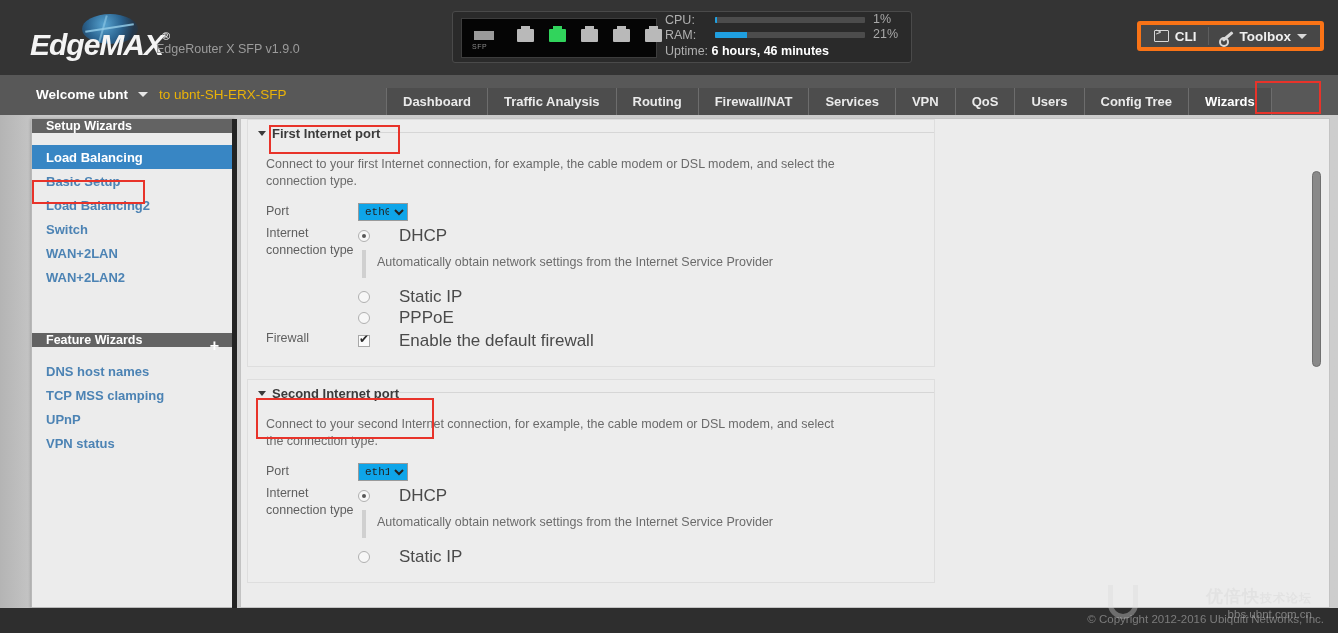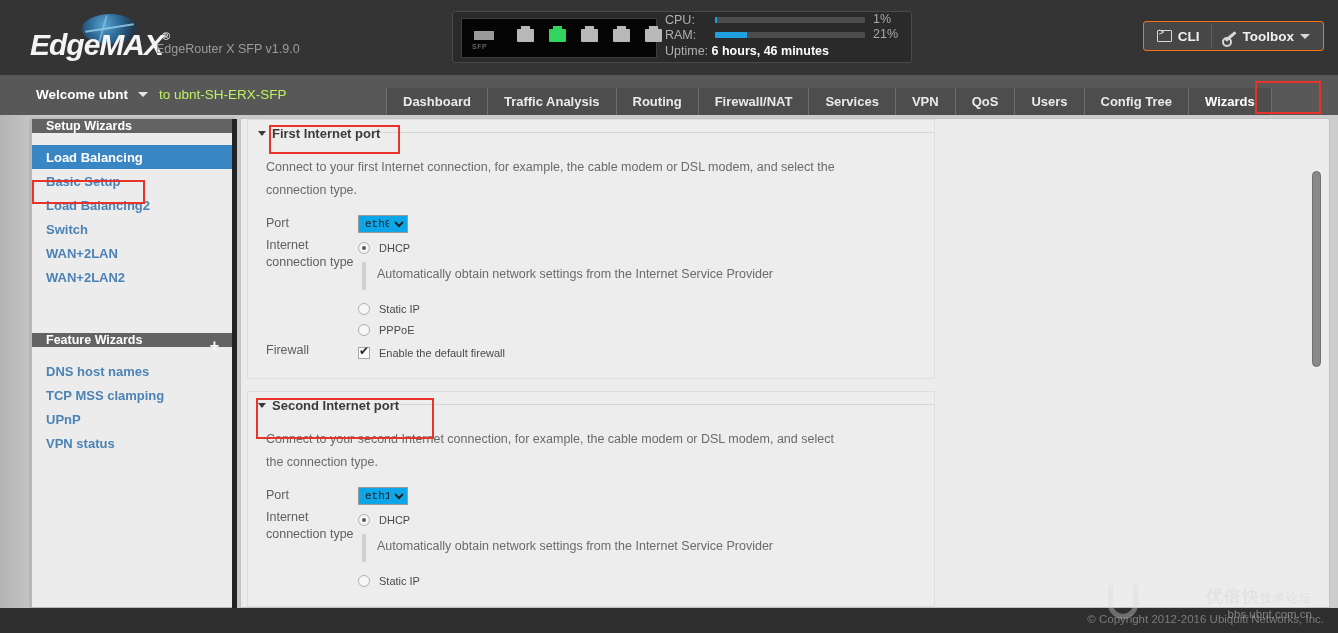--- a/index.html
+++ b/index.html
@@ -126,21 +126,21 @@
     font-size: 12.5px; color: #b0b0b0;
     white-space: nowrap;
   }
   .uptime-val { color: #ffffff; font-weight: bold; font-size: 12.5px; }
 
   
   .tools {
     position: absolute; right: 14px; top: 21px;
     height: 30px;
     background: #474747;
-    border: 1px solid #f97316;
+    border: 4px solid #f97316;
     border-radius: 3px;
     display: flex; align-items: stretch;
     padding: 2px;
   }
   .toolbtn {
     display: flex; align-items: center; gap: 6px;
     padding: 0 11px;
     color: #f0f0f0; font-size: 13.5px; font-weight: bold;
     cursor: pointer;
     white-space: nowrap;
@@ -183,21 +183,21 @@
   }
   .welcome {
     position: absolute; left: 36px; top: 12px;
     font-size: 13.5px; color: #ffffff; font-weight: bold;
     display: flex; align-items: center; gap: 10px;
     cursor: pointer;
   }
   .welcome .caret-dn { border-top-color: #e6e6e6; }
   .hostto {
     position: absolute; left: 159px; top: 12px;
-    font-size: 13.5px; color: #bef264;
+    font-size: 13.5px; color: #eab308;
     white-space: nowrap;
   }
   .tabs {
     position: absolute; left: 386px; top: 84px;
     display: flex; align-items: flex-end; height: 31px;
   }
   .tab {
     height: 27px;
     padding: 0 16px;
     display: flex; align-items: center; justify-content: center;
@@ -306,21 +306,21 @@
     border-left: 4px solid transparent;
     border-right: 4px solid transparent;
     border-top: 5px solid #3b3b3b;
   }
   .legend-rule {
     position: absolute; left: 0; right: 0; top: 12px;
     height: 1px; background: #d6d6d6; z-index: 1;
   }
   .desc {
     padding: 10px 18px 0 18px;
-    font-size: 12.5px; color: #6b6b6b; line-height: 23px;
+    font-size: 12.5px; color: #6b6b6b; line-height: 17px;
     max-width: 610px;
   }
   .form { padding: 12px 0 14px 0; }
   .frow {
     display: flex; align-items: flex-start;
     min-height: 22px;
     padding: 1px 0;
   }
   .flabel {
     width: 110px; flex: none;
@@ -348,21 +348,21 @@
     border: 1px solid #b0b0b0;
     background: #f7f7f7;
     position: relative;
     cursor: pointer;
   }
   .radio.on::after {
     content: ""; position: absolute; left: 3px; top: 3px;
     width: 4px; height: 4px; border-radius: 50%;
     background: #585858;
   }
-  .radio-lbl { font-size: 11px; color: #4a4a4a; }
+  .radio-lbl { font-size: 17px; color: #4a4a4a; margin-left: 20px; }
   .hint-line {
     display: flex; align-items: flex-start; gap: 11px;
     padding: 4px 0 8px 0;
   }
   .hint-bar {
     width: 4px; height: 28px; background: #d0d0d0; flex: none;
     margin-left: 4px;
   }
   .hint-txt { font-size: 12.5px; color: #6b6b6b; padding-top: 5px; }
   .chk {

